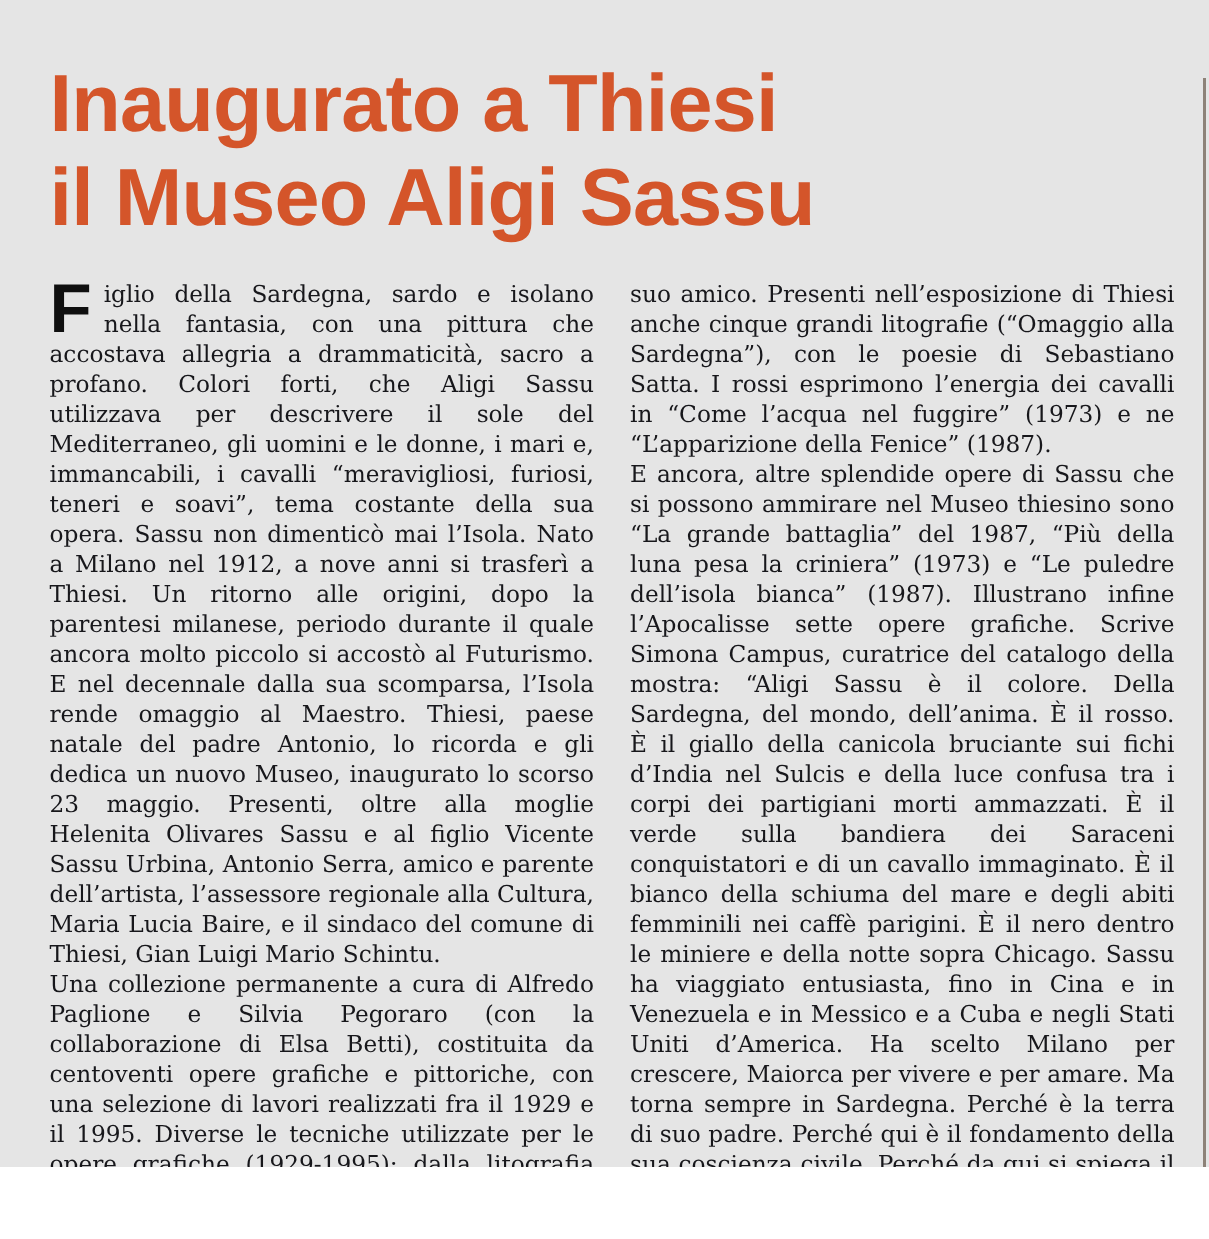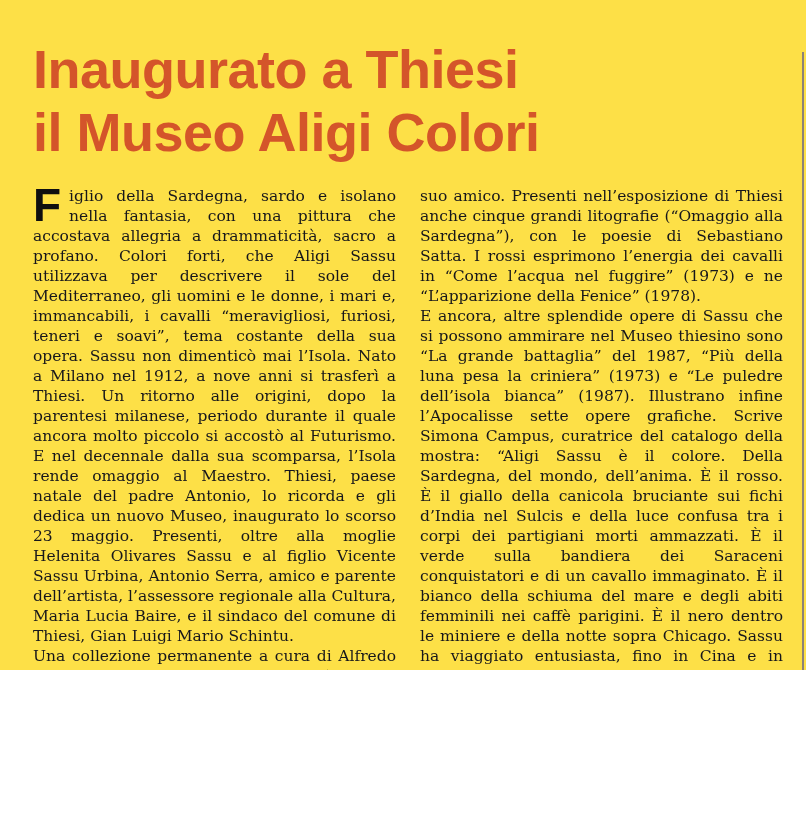--- a/index.html
+++ b/index.html
@@ -1,20 +1,20 @@
 <!DOCTYPE html>
 <html><head>
 <meta charset="utf-8">
 <style>
   html, body { margin: 0; padding: 0; background: #ffffff; }
   .page {
     position: relative;
     width: 806px;
-    height: 670px;
-    background: #fde047;
+    height: 778px;
+    background: #e5e5e5;
     overflow: hidden;
     font-family: "DejaVu Serif", serif;
   }
   .headline {
     position: absolute;
     left: 33px;
     top: 38px;
     margin: 0;
     font-family: "Liberation Sans", sans-serif;
     font-weight: 700;
@@ -74,32 +74,32 @@
 </style>
 </head>
 <body>
 
 <div class="page">
 
   <div class="right-rule"></div>
 
   <h1 class="headline">
     <span class="hl-line">Inaugurato a Thiesi</span>
-    <span class="hl-line">il Museo Aligi Colori</span>
+    <span class="hl-line">il Museo Aligi Sassu</span>
   </h1>
 
   <div class="columns">
 
     <div class="col">
       <p class="para"><span class="dropcap">F</span><span>iglio della Sardegna, sardo e isolano nella fantasia, con una pittura che accostava allegria a drammaticità, sacro a profano. Colori forti, che Aligi Sassu utilizzava per descrivere il sole del Mediterraneo, gli uomini e le donne, i mari e, immancabili, i cavalli “meravigliosi, furiosi, teneri e soavi”, tema costante della sua opera. Sassu non dimenticò mai l’Isola. Nato a Milano nel 1912, a nove anni si trasferì a Thiesi. Un ritorno alle origini, dopo la parentesi milanese, periodo durante il quale ancora molto piccolo si accostò al Futurismo. E nel decennale dalla sua scomparsa, l’Isola rende omaggio al Maestro. Thiesi, paese natale del padre Antonio, lo ricorda e gli dedica un nuovo Museo, inaugurato lo scorso 23 maggio. Presenti, oltre alla moglie Helenita Olivares Sassu e al figlio Vicente Sassu Urbina, Antonio Serra, amico e parente dell’artista, l’assessore regionale alla Cultura, Maria Lucia Baire, e il sindaco del comune di Thiesi, Gian Luigi Mario Schintu.</span></p>
       <p class="para">Una collezione permanente a cura di Alfredo Paglione e Silvia Pegoraro (con la collaborazione di Elsa Betti), costituita da centoventi opere grafiche e pittoriche, con una selezione di lavori realizzati fra il 1929 e il 1995. Diverse le tecniche utilizzate per le opere grafiche (1929-1995): dalla litografia alla puntasecca, dall’acquaforte all’acquatinta. Nucleo centrale del Museo sono le due opere murali “I moti Angioini” e “La Vita e la Natura”, risalenti agli anni Sessanta. Il legame forte con la letteratura si evince dalle venti litografie, acqueforti e acquetinte della cartella “I cavalli innamorati” (edita nel 1973), accompagnate dai versi del poeta Raffaele Carrieri,</p>
     </div>
 
     <div class="col">
-      <p class="para">suo amico. Presenti nell’esposizione di Thiesi anche cinque grandi litografie (“Omaggio alla Sardegna”), con le poesie di Sebastiano Satta. I rossi esprimono l’energia dei cavalli in “Come l’acqua nel fuggire” (1973) e ne “L’apparizione della Fenice” (1978).</p>
+      <p class="para">suo amico. Presenti nell’esposizione di Thiesi anche cinque grandi litografie (“Omaggio alla Sardegna”), con le poesie di Sebastiano Satta. I rossi esprimono l’energia dei cavalli in “Come l’acqua nel fuggire” (1973) e ne “L’apparizione della Fenice” (1987).</p>
       <p class="para"><span>E ancora, altre splendide opere di Sassu che si possono ammirare nel Museo thiesino sono “La grande battaglia” del 1987, “Più della luna pesa la criniera” (1973) e “Le puledre dell’isola bianca” (1987). Illustrano infine l’Apocalisse sette opere grafiche. Scrive Simona Campus, curatrice del catalogo della mostra: “Aligi Sassu è il colore. Della Sardegna, del mondo, dell’anima. È il rosso. È il giallo della canicola bruciante sui fichi d’India nel Sulcis e della luce confusa tra i corpi dei partigiani morti ammazzati. È il verde sulla bandiera dei Saraceni conquistatori e di un cavallo immaginato. È il bianco della schiuma del mare e degli abiti femminili nei caffè parigini. È il nero dentro le miniere e della notte sopra Chicago. Sassu ha viaggiato entusiasta, fino in Cina e in Venezuela e in Messico e a Cuba e negli Stati Uniti d’America. Ha scelto Milano per crescere, Maiorca per vivere e per amare. Ma torna sempre in Sardegna. Perché è la terra di suo padre. Perché qui è il fondamento della sua coscienza civile. Perché da qui si spiega il suo istinto per la libertà”.</span><span class="byline">Luciana Satta</span></p>
 
     </div>
 
   </div>
 
   <div class="bottom-rule"></div>
 
 </div>
 

